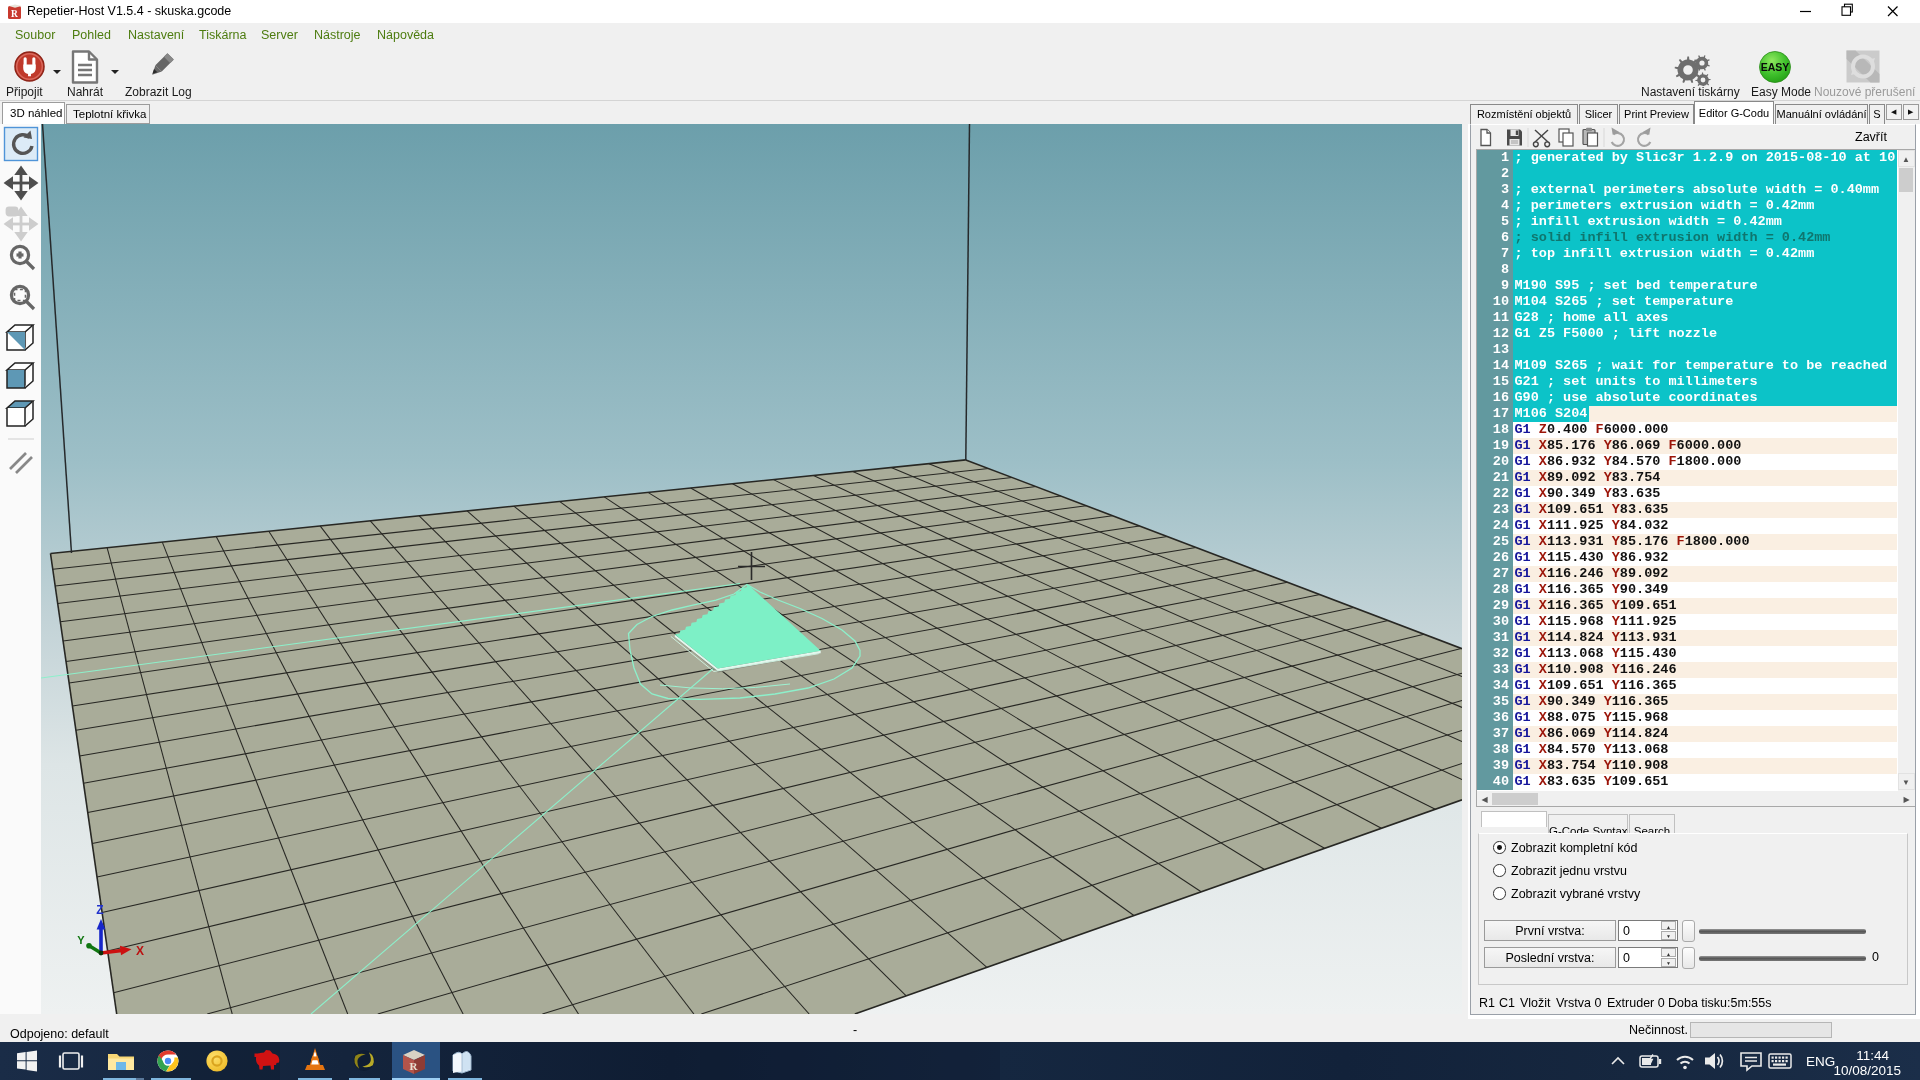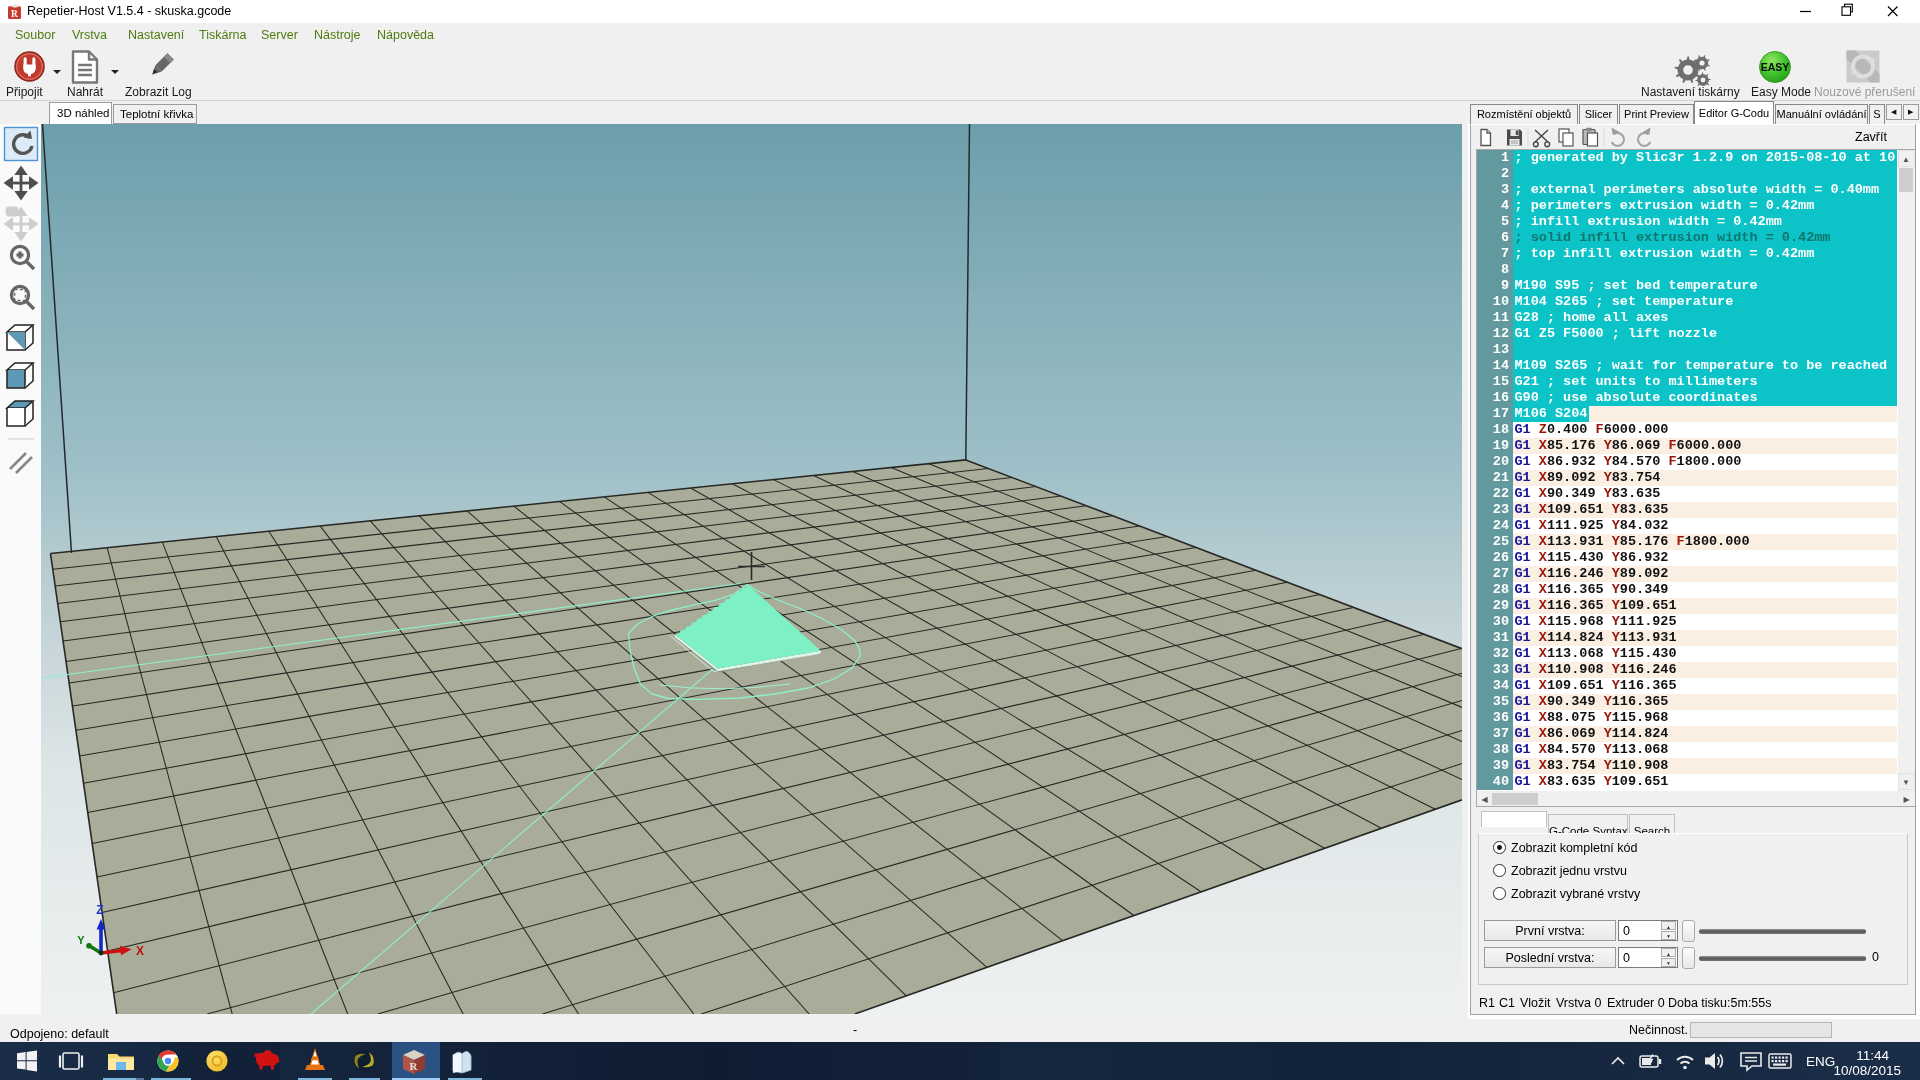--- a/index.html
+++ b/index.html
@@ -7,21 +7,21 @@
     font-family:"Liberation Sans", sans-serif; }
   .abs { position:absolute; }
   #titlebar { left:0; top:0; width:1920px; height:23px; background:#ffffff; }
   #titlebar .t { left:27px; top:4px; font-size:12.5px; color:#000; }
   #menubar { left:0; top:23px; width:1920px; height:24px; background:#f0f0f0; }
   .menuitem { position:absolute; top:5px; font-size:12.5px; color:#4d7c0f; }
   #toolbar { left:0; top:47px; width:1920px; height:54px; background:#f0f0f0; border-bottom:1px solid #d4d4d4;}
   .tbtext { position:absolute; top:38px; font-size:12px; color:#1a1a1a; }
   .tbtextg { position:absolute; top:38px; font-size:12px; color:#9a9a9a; }
   #tabstrip { left:0; top:101px; width:1920px; height:23px; background:#f0f0f0; }
-  .ltab { position:absolute; white-space:nowrap; overflow:hidden;  font-size:11.5px; color:#000; border:1px solid #9c9c9c; background:#f0f0f0;margin-left:47px; }
+  .ltab { position:absolute; white-space:nowrap; overflow:hidden;  font-size:11.5px; color:#000; border:1px solid #9c9c9c; background:#f0f0f0; }
   #main3d { left:0; top:124px; width:1468px; height:895px; background:#f0f0f0; }
   #lefttools { left:0; top:124px; width:41px; height:890px; background:#fafafa; }
   #viewport { left:41px; top:124px; width:1421px; height:890px; overflow:hidden; }
   #statusbar { left:0; top:1019px; width:1920px; height:23px; background:#f0f0f0; font-size:12.5px; }
   #taskbar { left:0; top:1042px; width:1920px; height:38px; background:#18273e; }
 
   .rtab,.rtabA { white-space:nowrap; overflow:hidden;  font-size:11px; text-align:center; height:21px; padding-top:3.5px;
      background:#f0f0f0; border:1px solid #898989; border-bottom:none; color:#000; }
   .rtabA { height:23px; background:#fff; padding-top:4.5px; z-index:3; }
   .arrbtn { width:15.5px;height:16px;background:#f2f2f2;border:1px solid #9a9a9a;font-size:7px;
@@ -66,21 +66,21 @@
   <div class="abs t">Repetier-Host V1.5.4 - skuska.gcode</div>
   <svg class="abs" style="left:1795px;top:0" width="125" height="23" viewBox="0 0 125 23">
     <line x1="5" y1="11.5" x2="16" y2="11.5" stroke="#000" stroke-width="1.2"></line>
     <rect x="49.5" y="4.2" width="7.8" height="7.8" fill="none" stroke="#000" stroke-width="1.1"></rect>
     <rect x="47" y="6.8" width="8.5" height="8.5" fill="#fff" stroke="#000" stroke-width="1.1"></rect>
     <path d="M 93 6.5 L 102.5 16 M 102.5 6.5 L 93 16" stroke="#000" stroke-width="1.2"></path>
   </svg>
 </div>
 <div class="abs" id="menubar">
   <div class="menuitem" style="left:15px">Soubor</div>
-  <div class="menuitem" style="left:72px">Vrstva</div>
+  <div class="menuitem" style="left:72px">Pohled</div>
   <div class="menuitem" style="left:128px">Nastavení</div>
   <div class="menuitem" style="left:199px">Tiskárna</div>
   <div class="menuitem" style="left:261px">Server</div>
   <div class="menuitem" style="left:314px">Nástroje</div>
   <div class="menuitem" style="left:377px">Nápověda</div>
 </div>
 <div class="abs" id="toolbar">
 
   <svg class="abs" style="left:14px;top:4px" width="31" height="31" viewBox="0 0 32 32">
     <circle cx="16" cy="16" r="15" fill="#c0392b" stroke="#8e2418" stroke-width="1.5"></circle>

